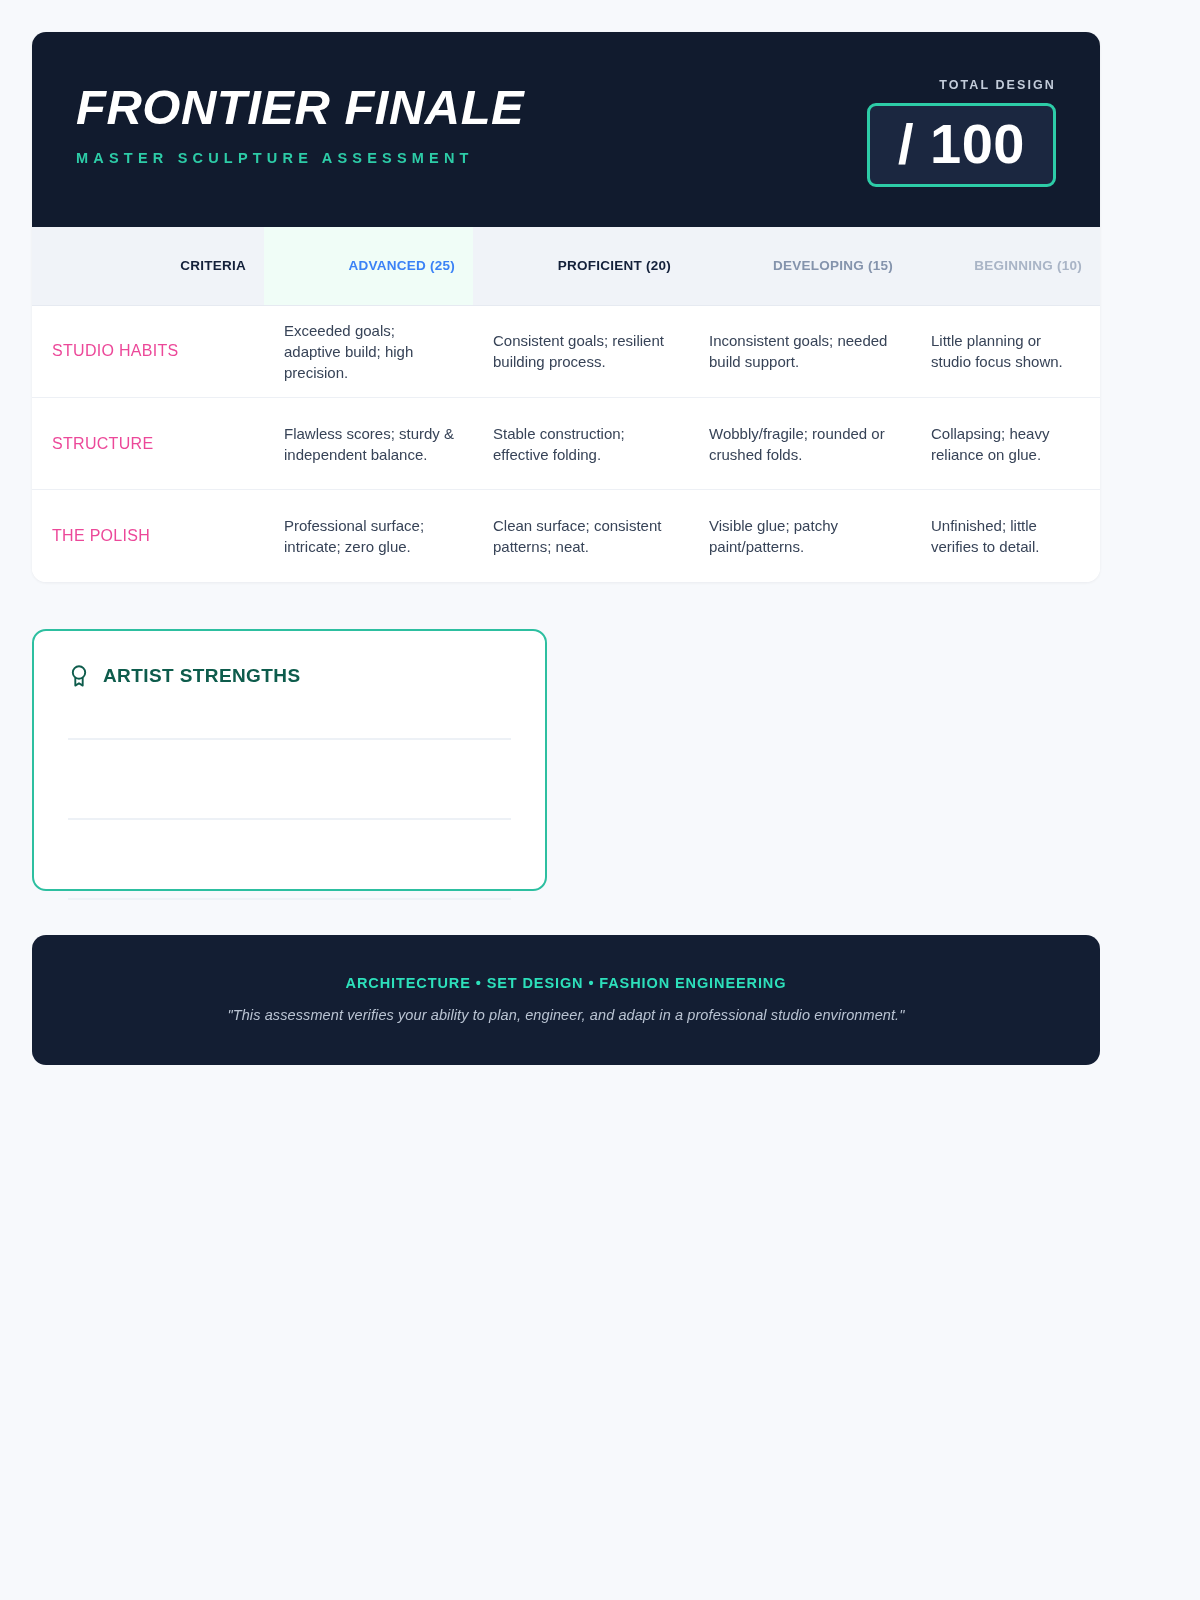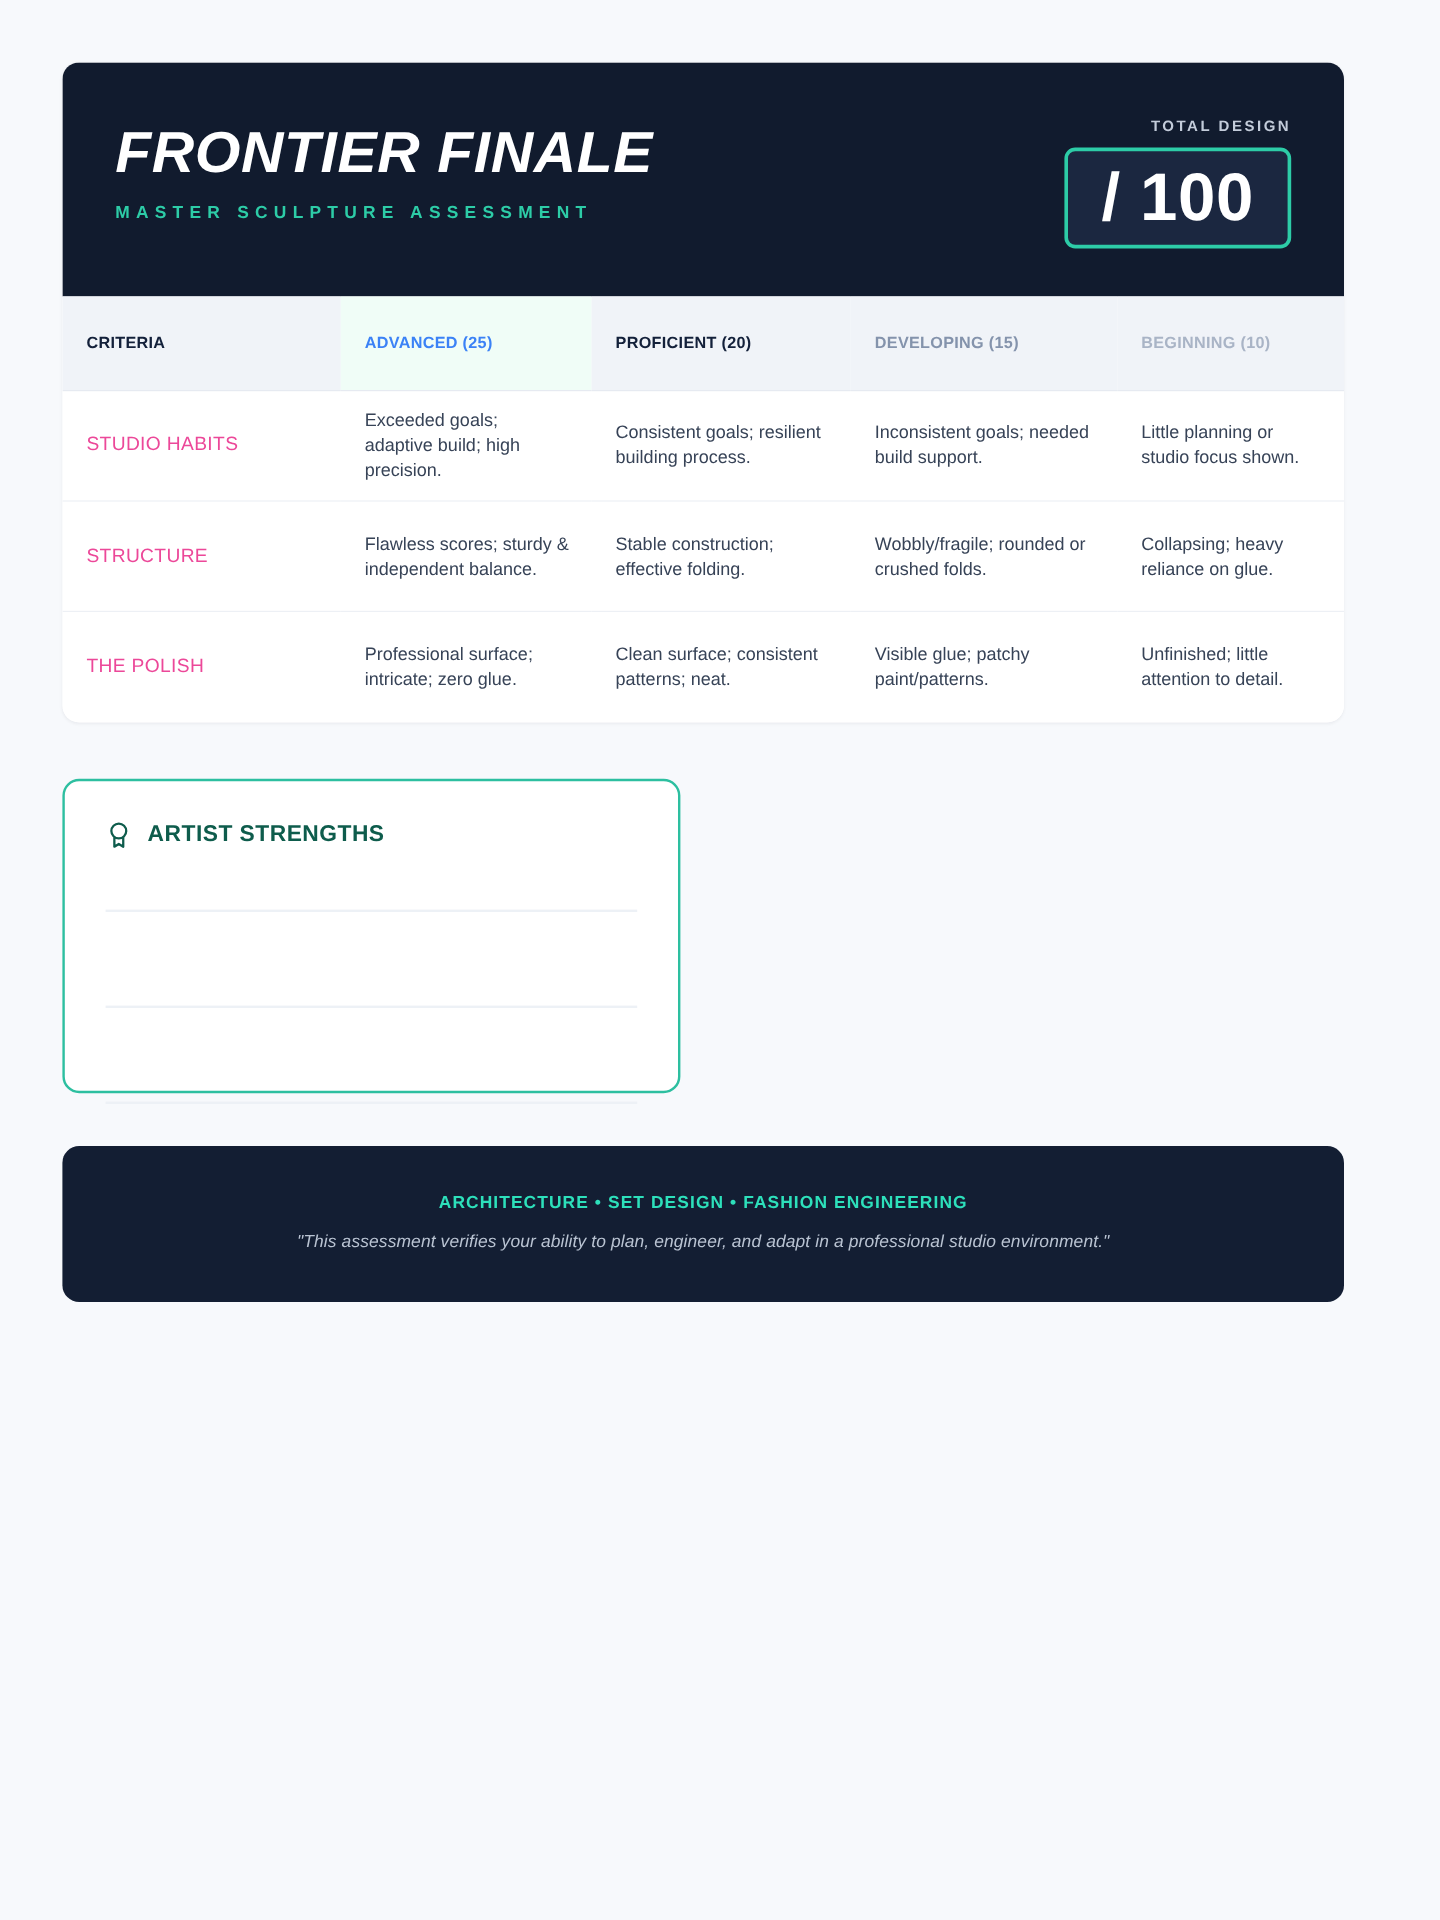--- a/index.html
+++ b/index.html
@@ -8,21 +8,21 @@
     width: 1200px;
     height: 1600px;
     background: #F7F9FC;
     font-family: "Liberation Sans", sans-serif;
   }
 
   .page {
     width: 1200px;
     height: 1600px;
     position: relative;
-    padding: 52px;
+    padding: 32px;
     background: #F7F9FC;
   }
 
   
   .rubric-card {
     width: 1068px;
     background: #FFFFFF;
     border-radius: 14px;
     overflow: hidden;
     box-shadow: 0 1px 3px rgba(15, 23, 42, 0.06);
@@ -98,21 +98,21 @@
 
   .rubric-table col.c-criteria   { width: 232px; }
   .rubric-table col.c-advanced   { width: 209px; }
   .rubric-table col.c-proficient { width: 216px; }
   .rubric-table col.c-developing { width: 222px; }
   .rubric-table col.c-beginning  { width: 189px; }
 
   .rubric-table thead th {
     background: #F0F3F8;
     height: 78px;
-    text-align: left;
+    text-align: right;
     vertical-align: middle;
     font-size: 13.5px;
     font-weight: bold;
     letter-spacing: 0.25px;
     padding: 0 18px 0 20px;
     color: #13203A;
     border-bottom: 1px solid #E6EAF1;
   }
 
   .rubric-table thead th.h-advanced {
@@ -262,21 +262,21 @@
           <td>Flawless scores; sturdy &amp; independent balance.</td>
           <td>Stable construction; effective folding.</td>
           <td>Wobbly/fragile; rounded or crushed folds.</td>
           <td>Collapsing; heavy reliance on glue.</td>
         </tr>
         <tr>
           <td class="criteria-cell">THE POLISH</td>
           <td>Professional surface; intricate; zero glue.</td>
           <td>Clean surface; consistent patterns; neat.</td>
           <td>Visible glue; patchy paint/patterns.</td>
-          <td>Unfinished; little attention to detail.</td>
+          <td>Unfinished; little verifies to detail.</td>
         </tr>
       </tbody>
     </table>
   </div>
 
   <div class="notes-row">
 
     <div class="note-card strengths">
       <div class="note-head">
         <span class="icon">

